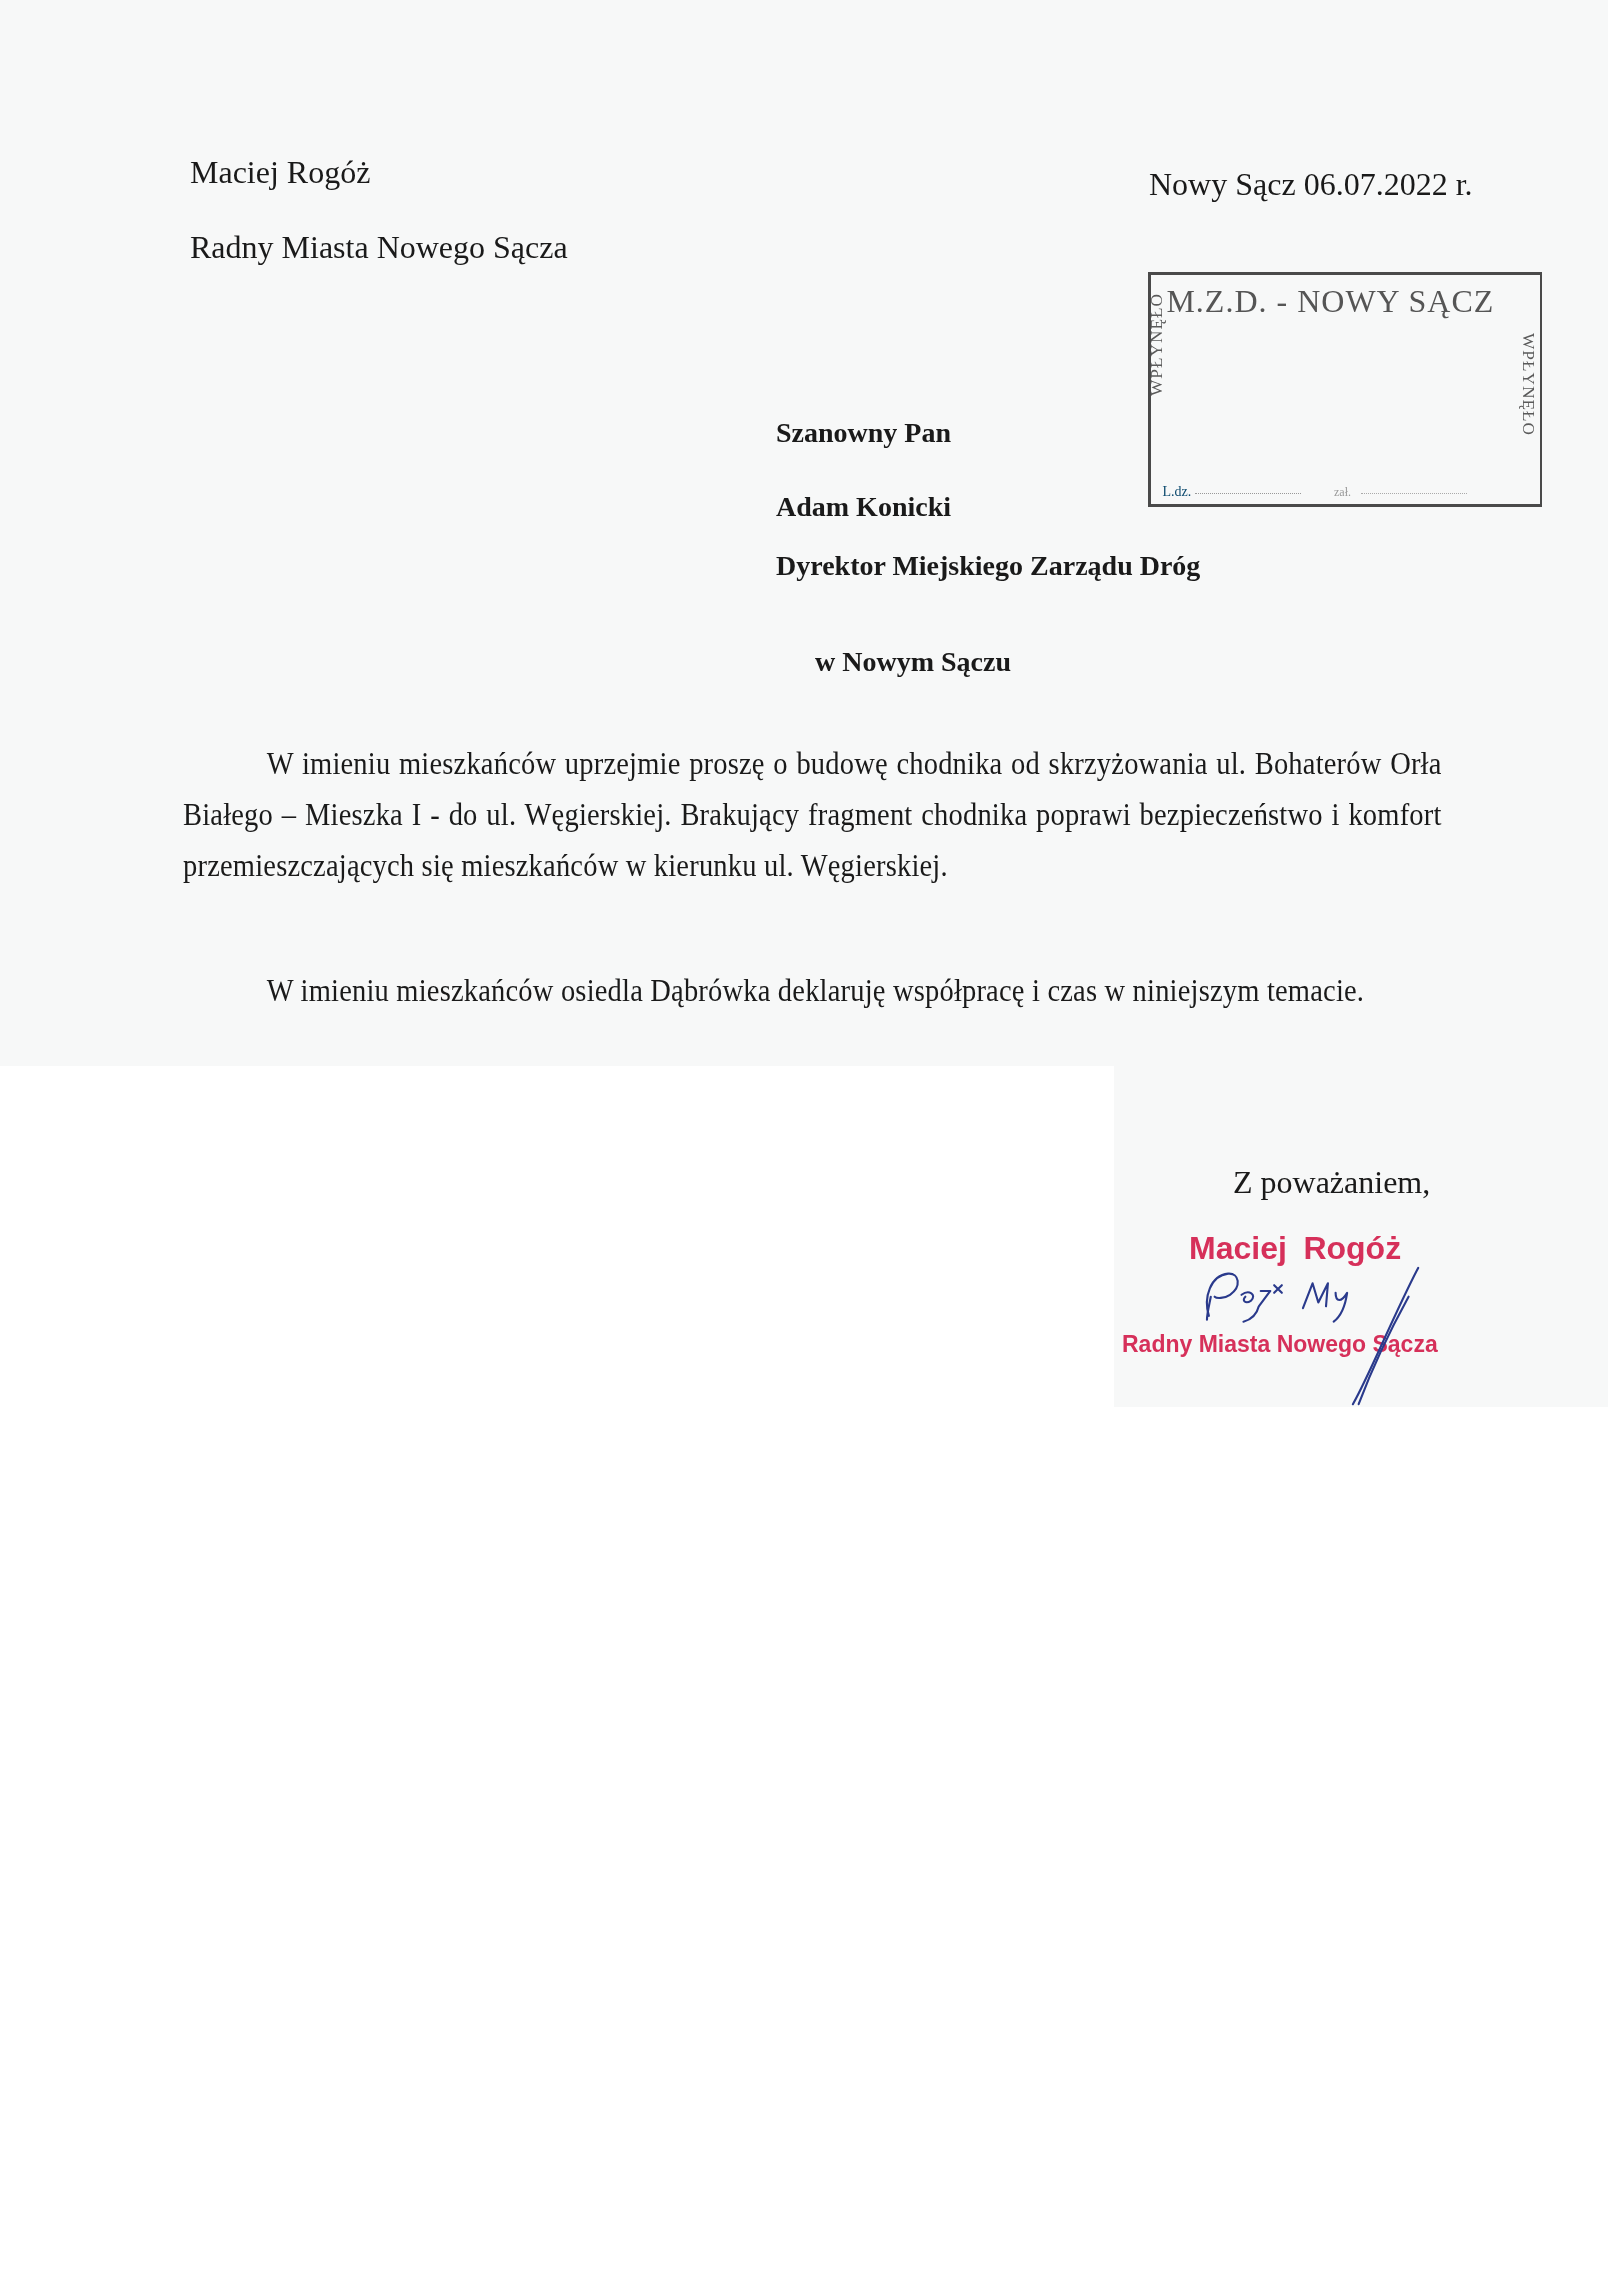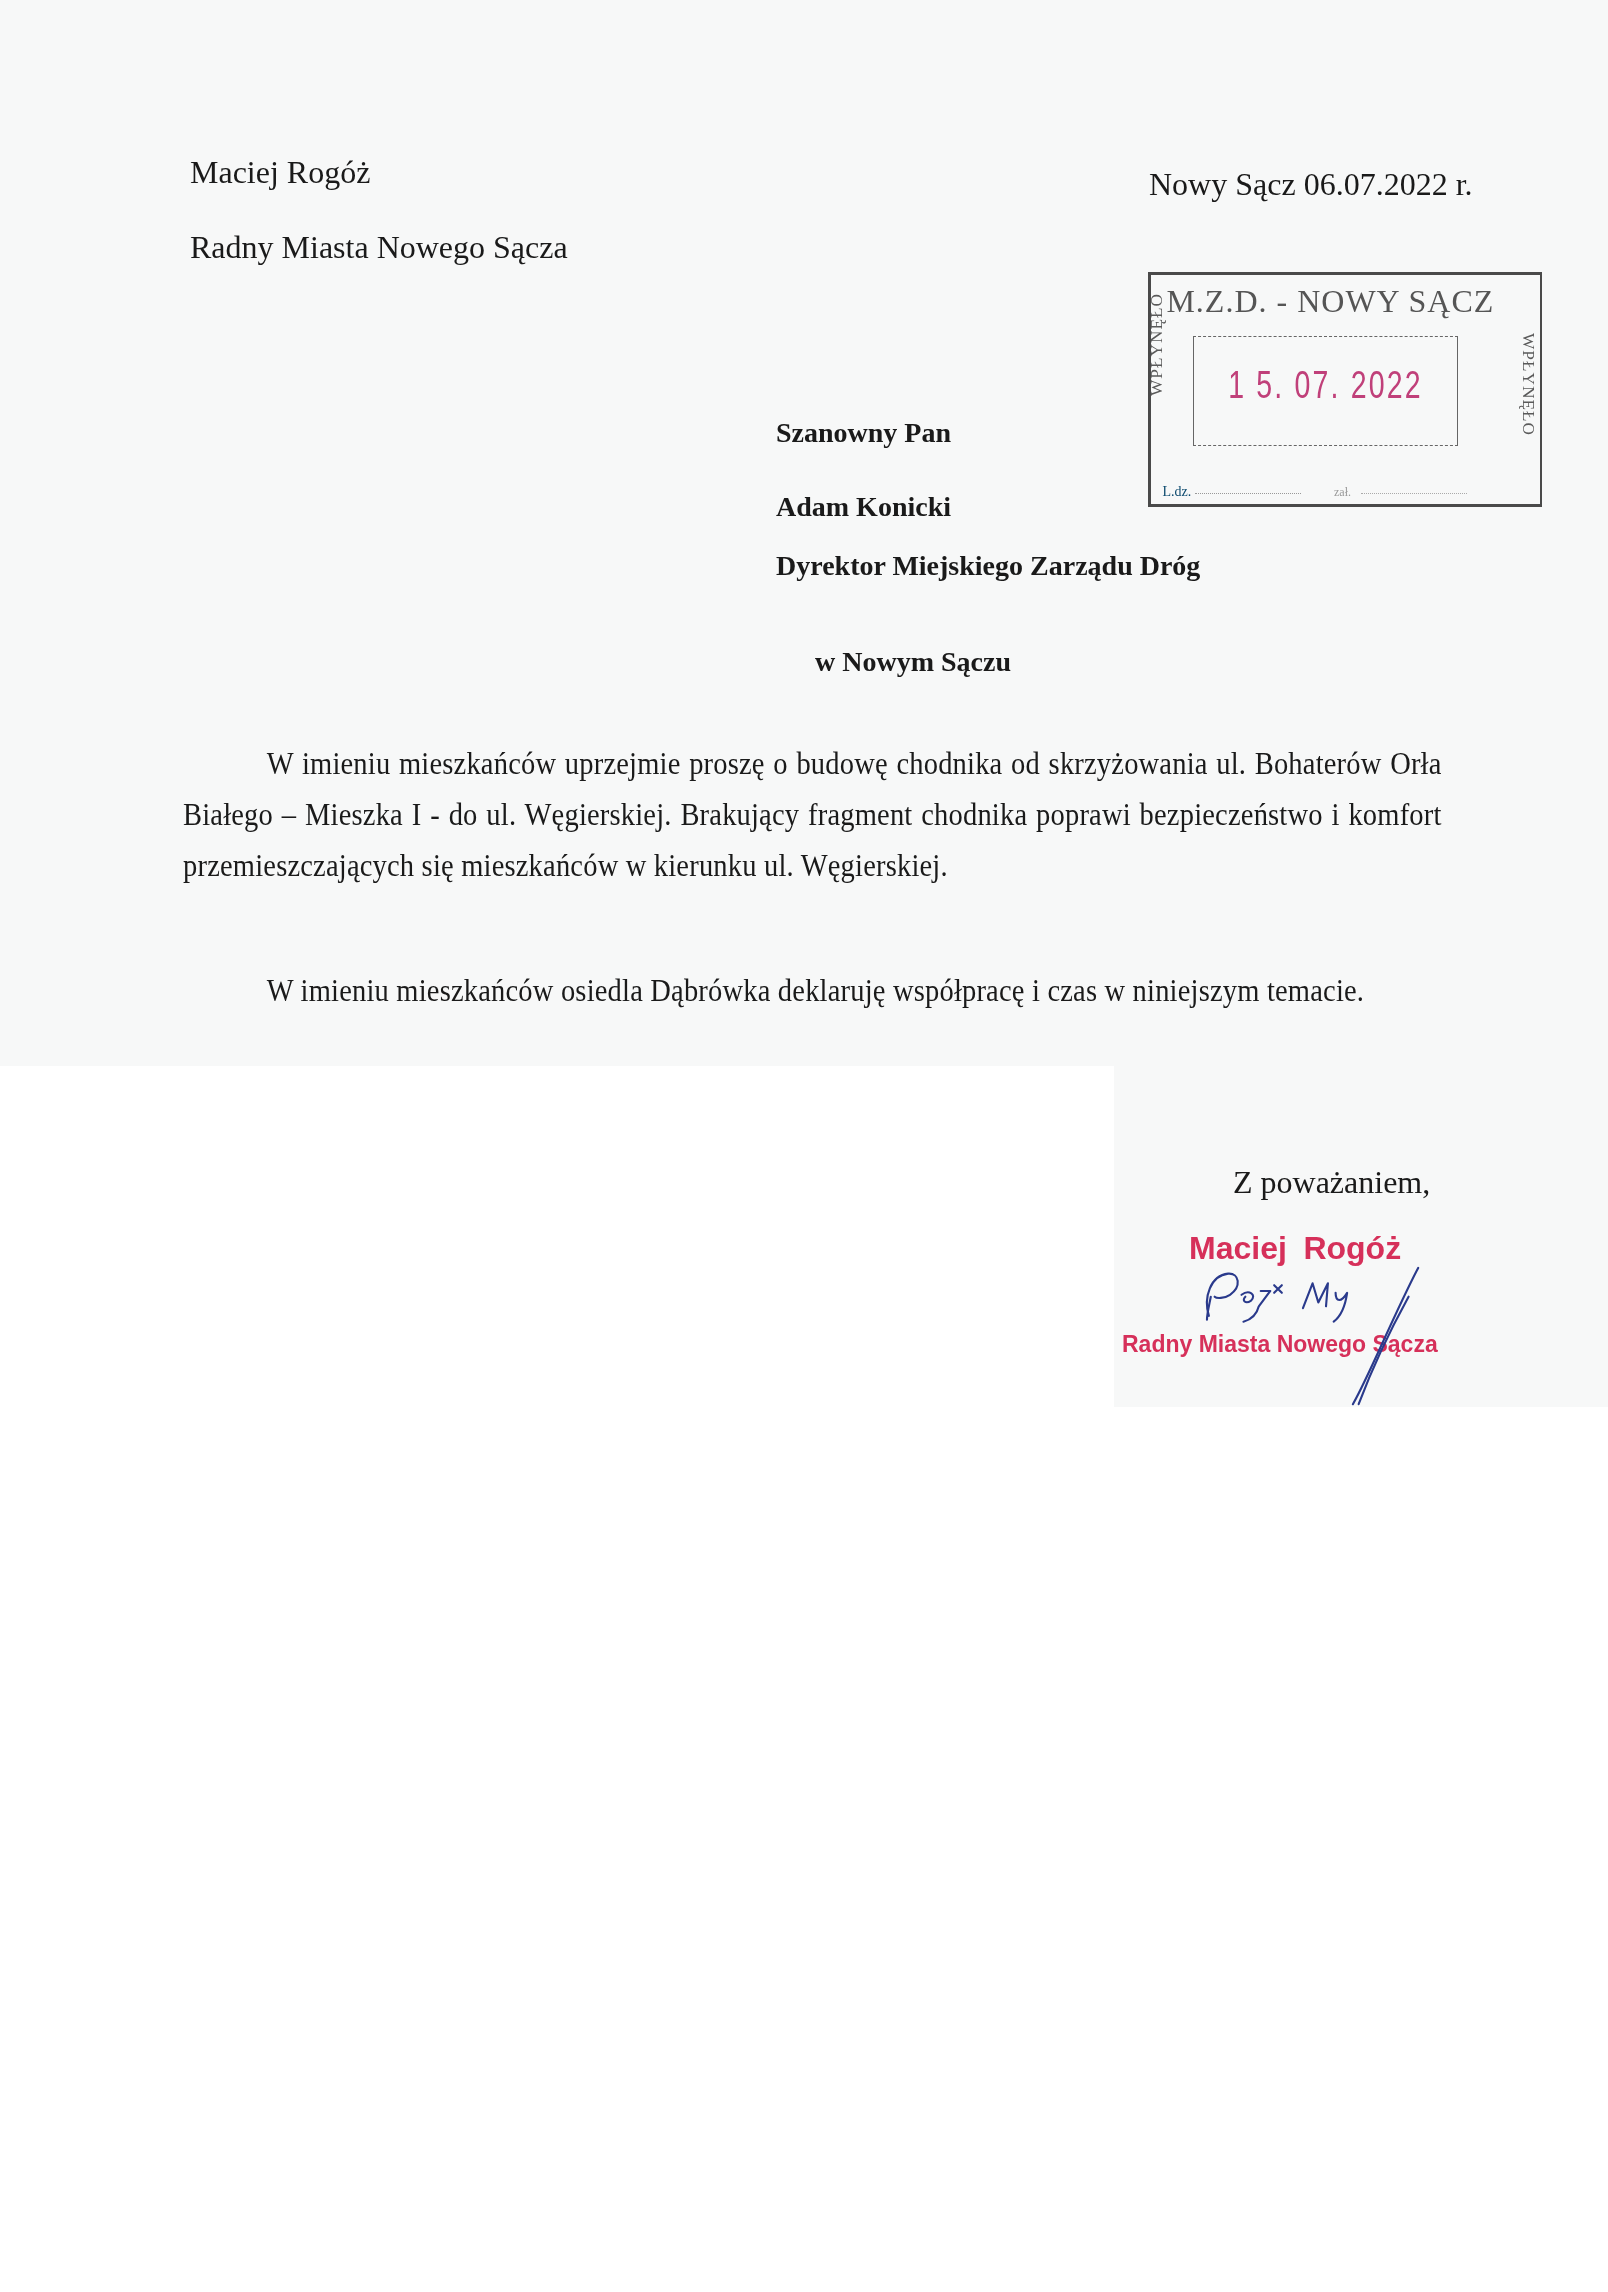--- a/index.html
+++ b/index.html
@@ -137,23 +137,20 @@
 <div class="scan-bg"></div>
 <div class="scan-bg-sig"></div>
 
 <div class="abs sender-name">Maciej Rogóż</div>
 <div class="abs sender-role">Radny Miasta Nowego Sącza</div>
 <div class="abs place-date">Nowy Sącz 06.07.2022 r.</div>
 
 <div class="stamp">
   <div class="stamp-title">M.Z.D. - NOWY SĄCZ</div>
   <div class="stamp-side-left">WPŁYNĘŁO</div>
-  <div class="stamp-inner">
-    <div class="stamp-date">1 5. 07. 2022</div>
-  </div>
   <div class="stamp-side-right">WPŁYNĘŁO</div>
   <div class="stamp-ldz"><span>L.dz.</span><span class="dots"></span></div>
   <div class="stamp-zal"><span>zał.</span><span class="dots"></span></div>
 </div>
 
 <div class="abs recipient r1">Szanowny Pan</div>
 <div class="abs recipient r2">Adam Konicki</div>
 <div class="abs recipient r3">Dyrektor Miejskiego Zarządu Dróg</div>
 <div class="abs recipient r4">w Nowym Sączu</div>
 

